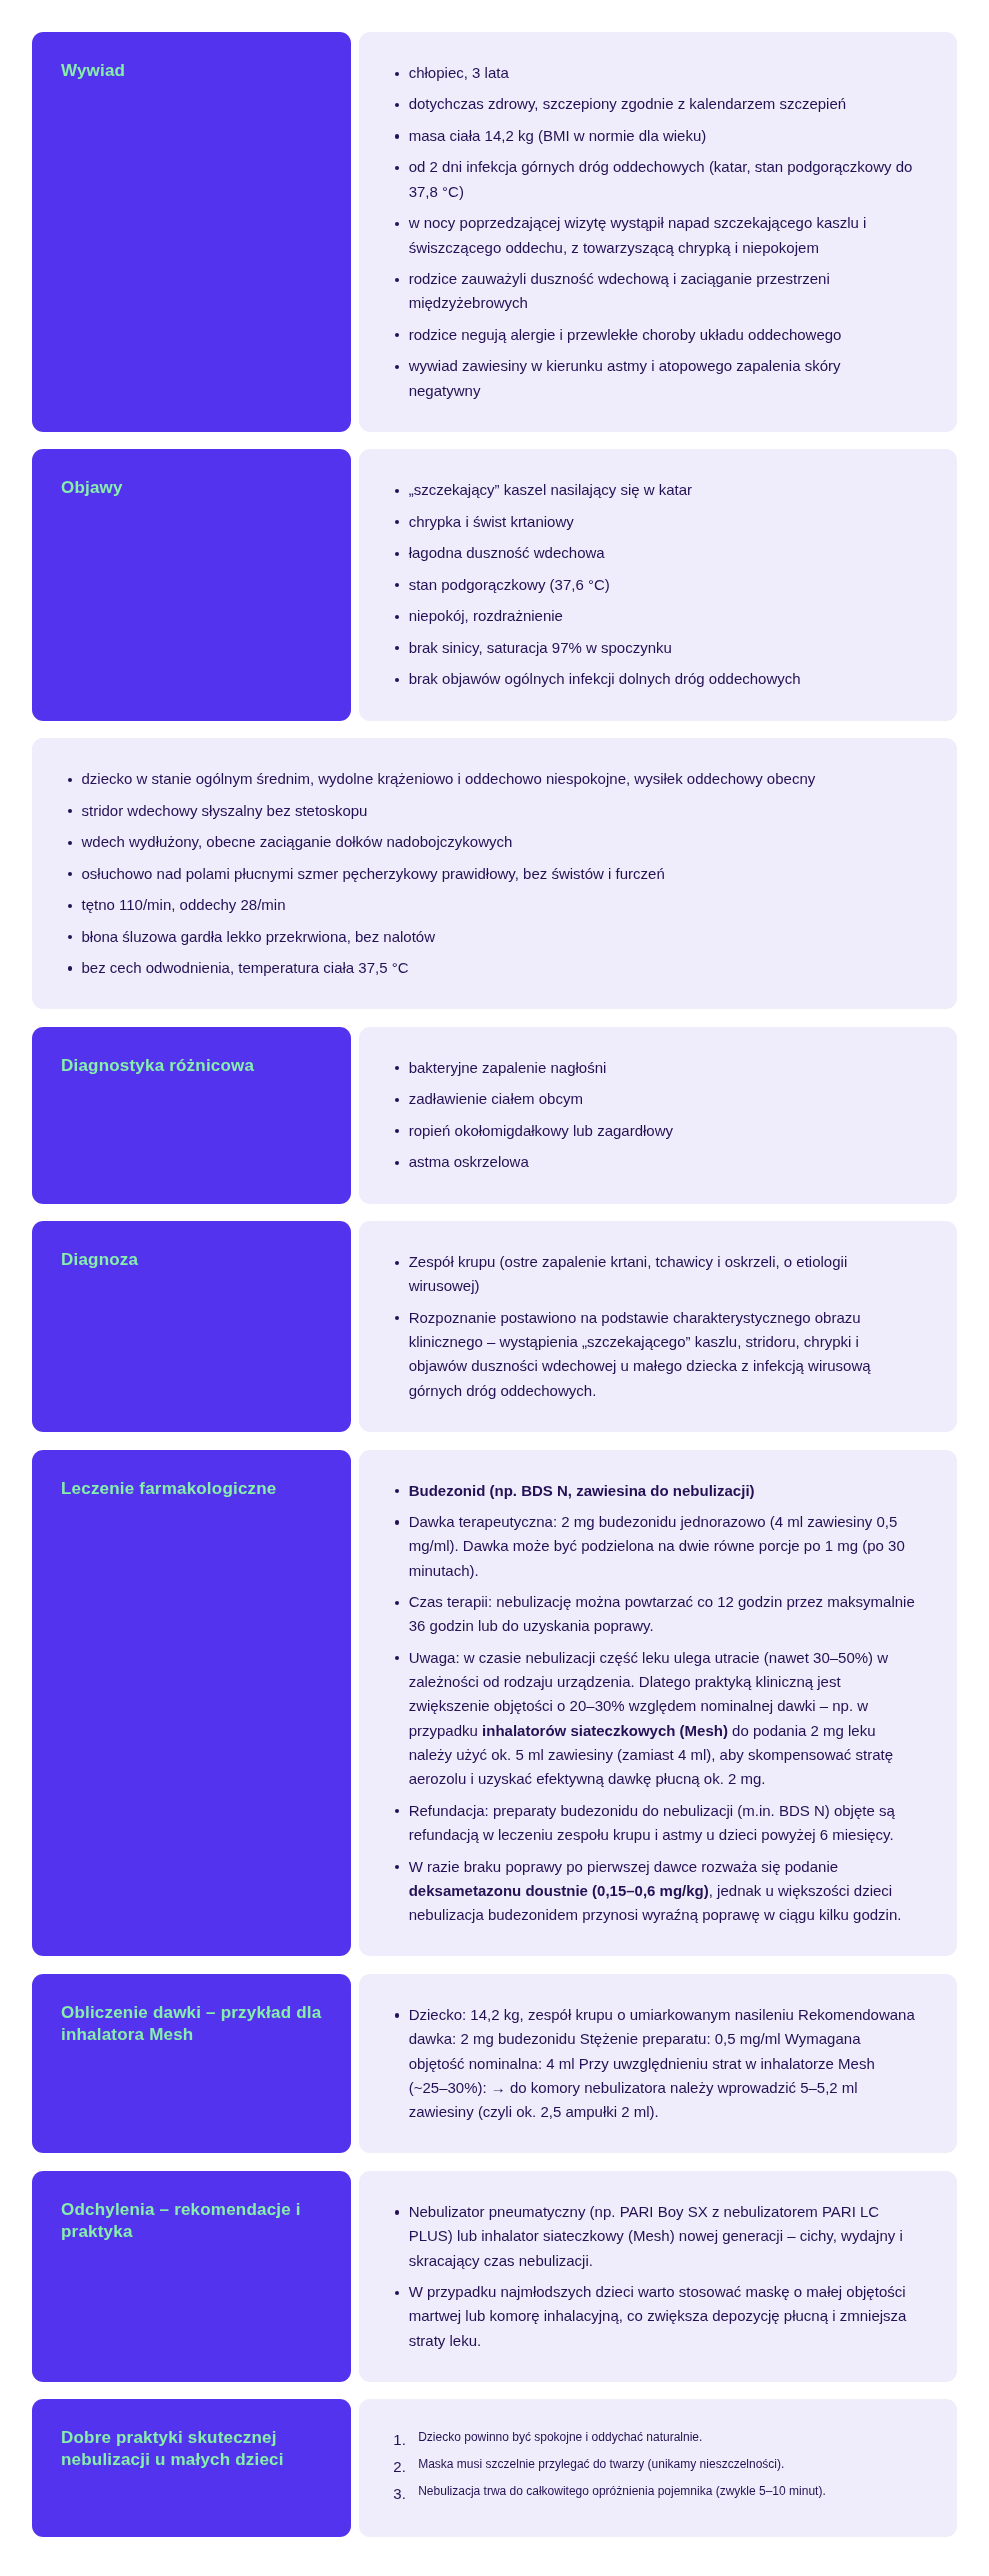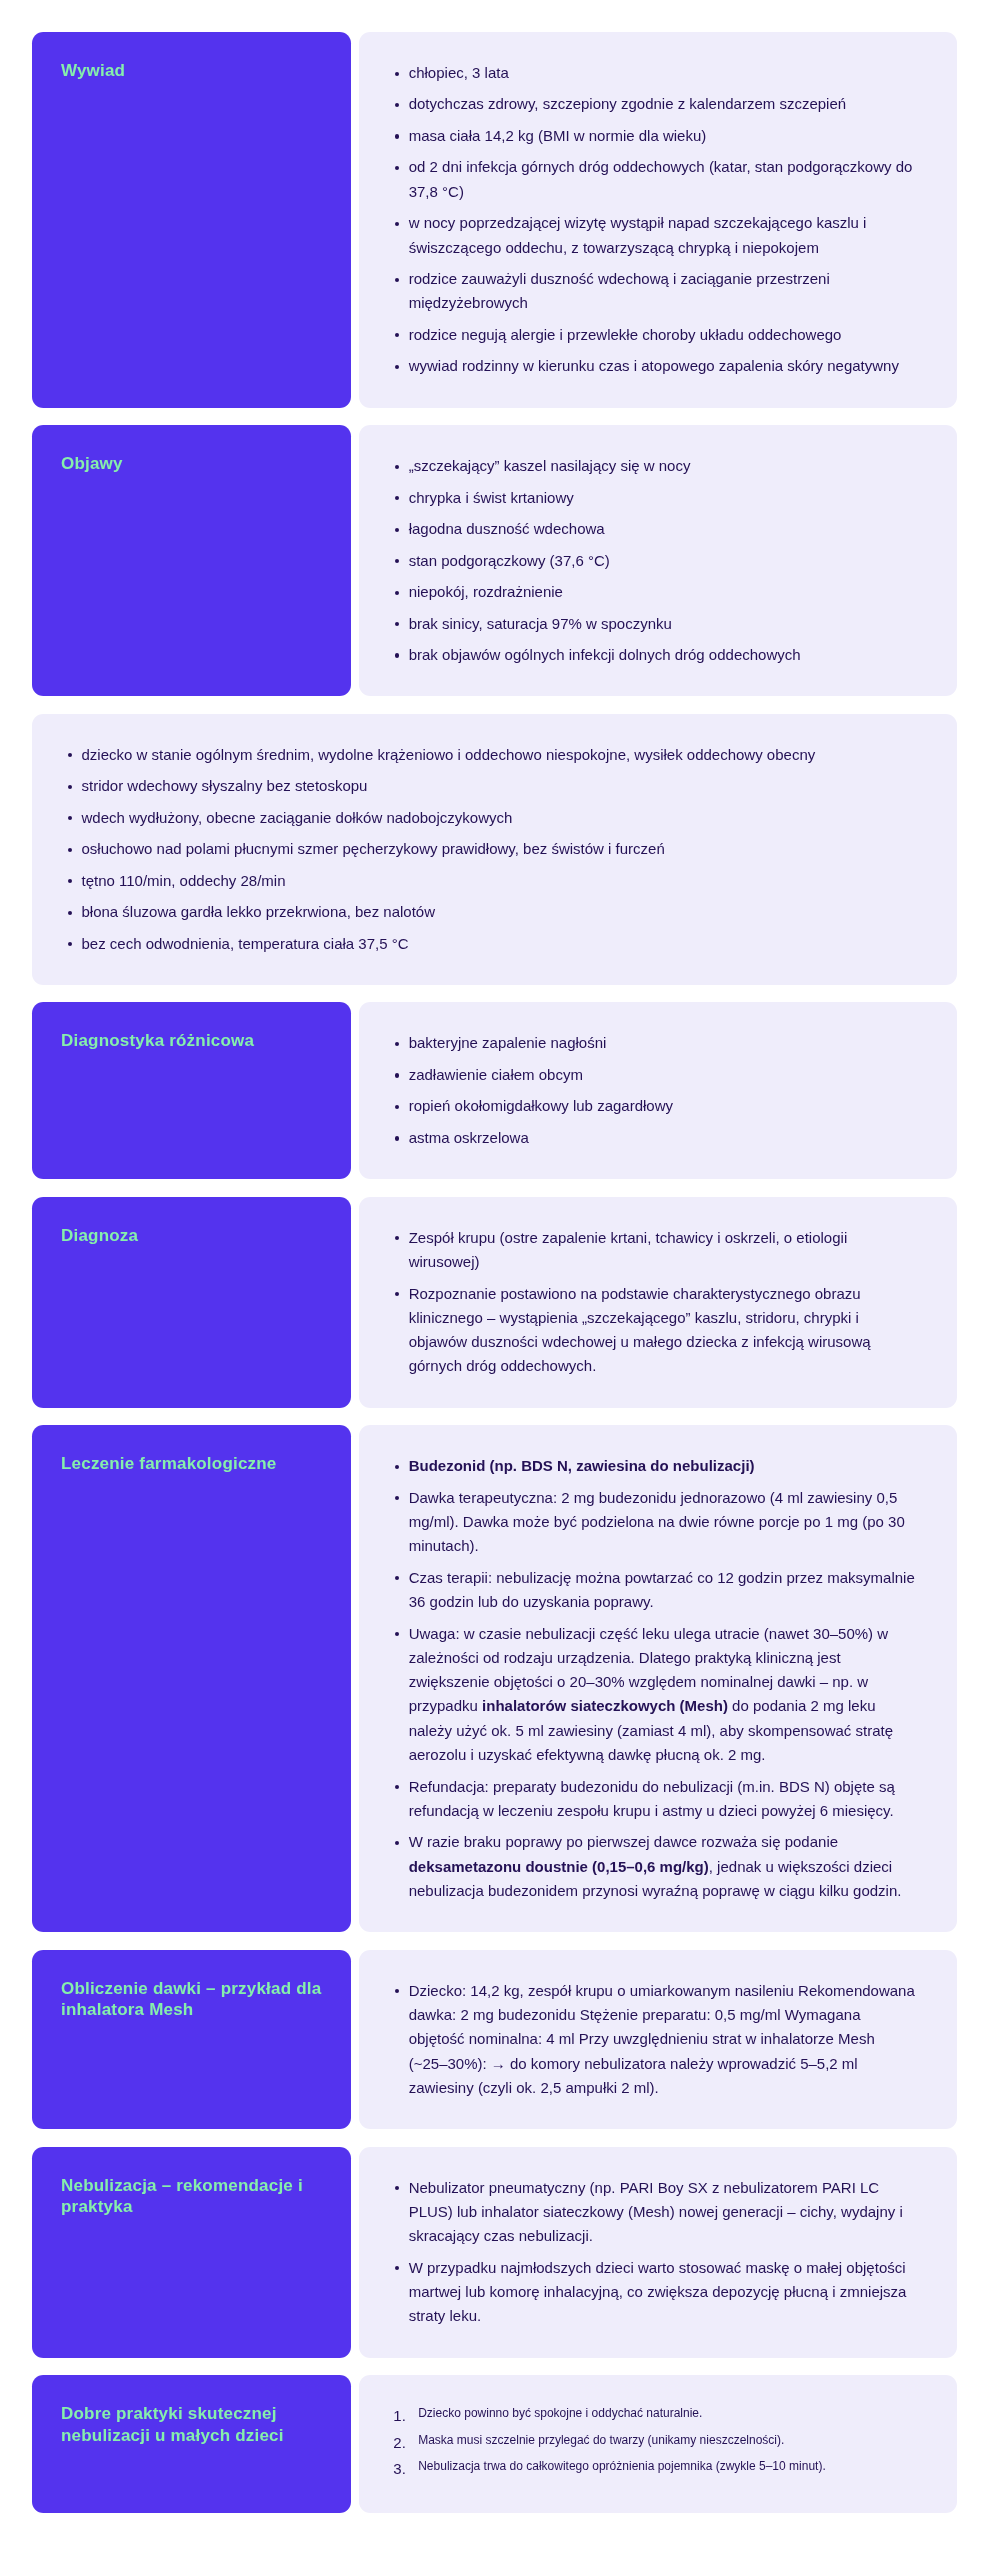--- a/index.html
+++ b/index.html
@@ -106,31 +106,31 @@
       </div>
       <div class="content-cell">
         <ul class="bullets">
           <li>chłopiec, 3 lata</li>
           <li>dotychczas zdrowy, szczepiony zgodnie z kalendarzem szczepień</li>
           <li>masa ciała 14,2 kg (BMI w normie dla wieku)</li>
           <li>od 2 dni infekcja górnych dróg oddechowych (katar, stan podgorączkowy do 37,8 °C)</li>
           <li>w nocy poprzedzającej wizytę wystąpił napad szczekającego kaszlu i świszczącego oddechu, z towarzyszącą chrypką i niepokojem</li>
           <li>rodzice zauważyli duszność wdechową i zaciąganie przestrzeni międzyżebrowych</li>
           <li>rodzice negują alergie i przewlekłe choroby układu oddechowego</li>
-          <li>wywiad rodzinny w kierunku czas i atopowego zapalenia skóry negatywny</li>
+          <li>wywiad zawiesiny w kierunku astmy i atopowego zapalenia skóry negatywny</li>
         </ul>
       </div>
     </div>
     <div class="row">
       <div class="label-cell">
         <h2>Objawy</h2>
       </div>
       <div class="content-cell">
         <ul class="bullets">
-          <li>„szczekający” kaszel nasilający się w nocy</li>
+          <li>„szczekający” kaszel nasilający się w katar</li>
           <li>chrypka i świst krtaniowy</li>
           <li>łagodna duszność wdechowa</li>
           <li>stan podgorączkowy (37,6 °C)</li>
           <li>niepokój, rozdrażnienie</li>
           <li>brak sinicy, saturacja 97% w spoczynku</li>
           <li>brak objawów ogólnych infekcji dolnych dróg oddechowych</li>
         </ul>
       </div>
     </div>
     <div class="row">
@@ -190,21 +190,21 @@
         <h2>Obliczenie dawki – przykład dla inhalatora Mesh</h2>
       </div>
       <div class="content-cell">
         <ul class="bullets">
           <li>Dziecko: 14,2 kg, zespół krupu o umiarkowanym nasileniu Rekomendowana dawka: 2 mg budezonidu Stężenie preparatu: 0,5 mg/ml Wymagana objętość nominalna: 4 ml Przy uwzględnieniu strat w inhalatorze Mesh (~25–30%): → do komory nebulizatora należy wprowadzić 5–5,2 ml zawiesiny (czyli ok. 2,5 ampułki 2 ml).</li>
         </ul>
       </div>
     </div>
     <div class="row">
       <div class="label-cell">
-        <h2>Nebulizacja – rekomendacje i praktyka</h2>
+        <h2>Odchylenia – rekomendacje i praktyka</h2>
       </div>
       <div class="content-cell">
         <ul class="bullets">
           <li>Nebulizator pneumatyczny (np. PARI Boy SX z nebulizatorem PARI LC PLUS) lub inhalator siateczkowy (Mesh) nowej generacji – cichy, wydajny i skracający czas nebulizacji.</li>
           <li>W przypadku najmłodszych dzieci warto stosować maskę o małej objętości martwej lub komorę inhalacyjną, co zwiększa depozycję płucną i zmniejsza straty leku.</li>
         </ul>
       </div>
     </div>
     <div class="row">
       <div class="label-cell">

